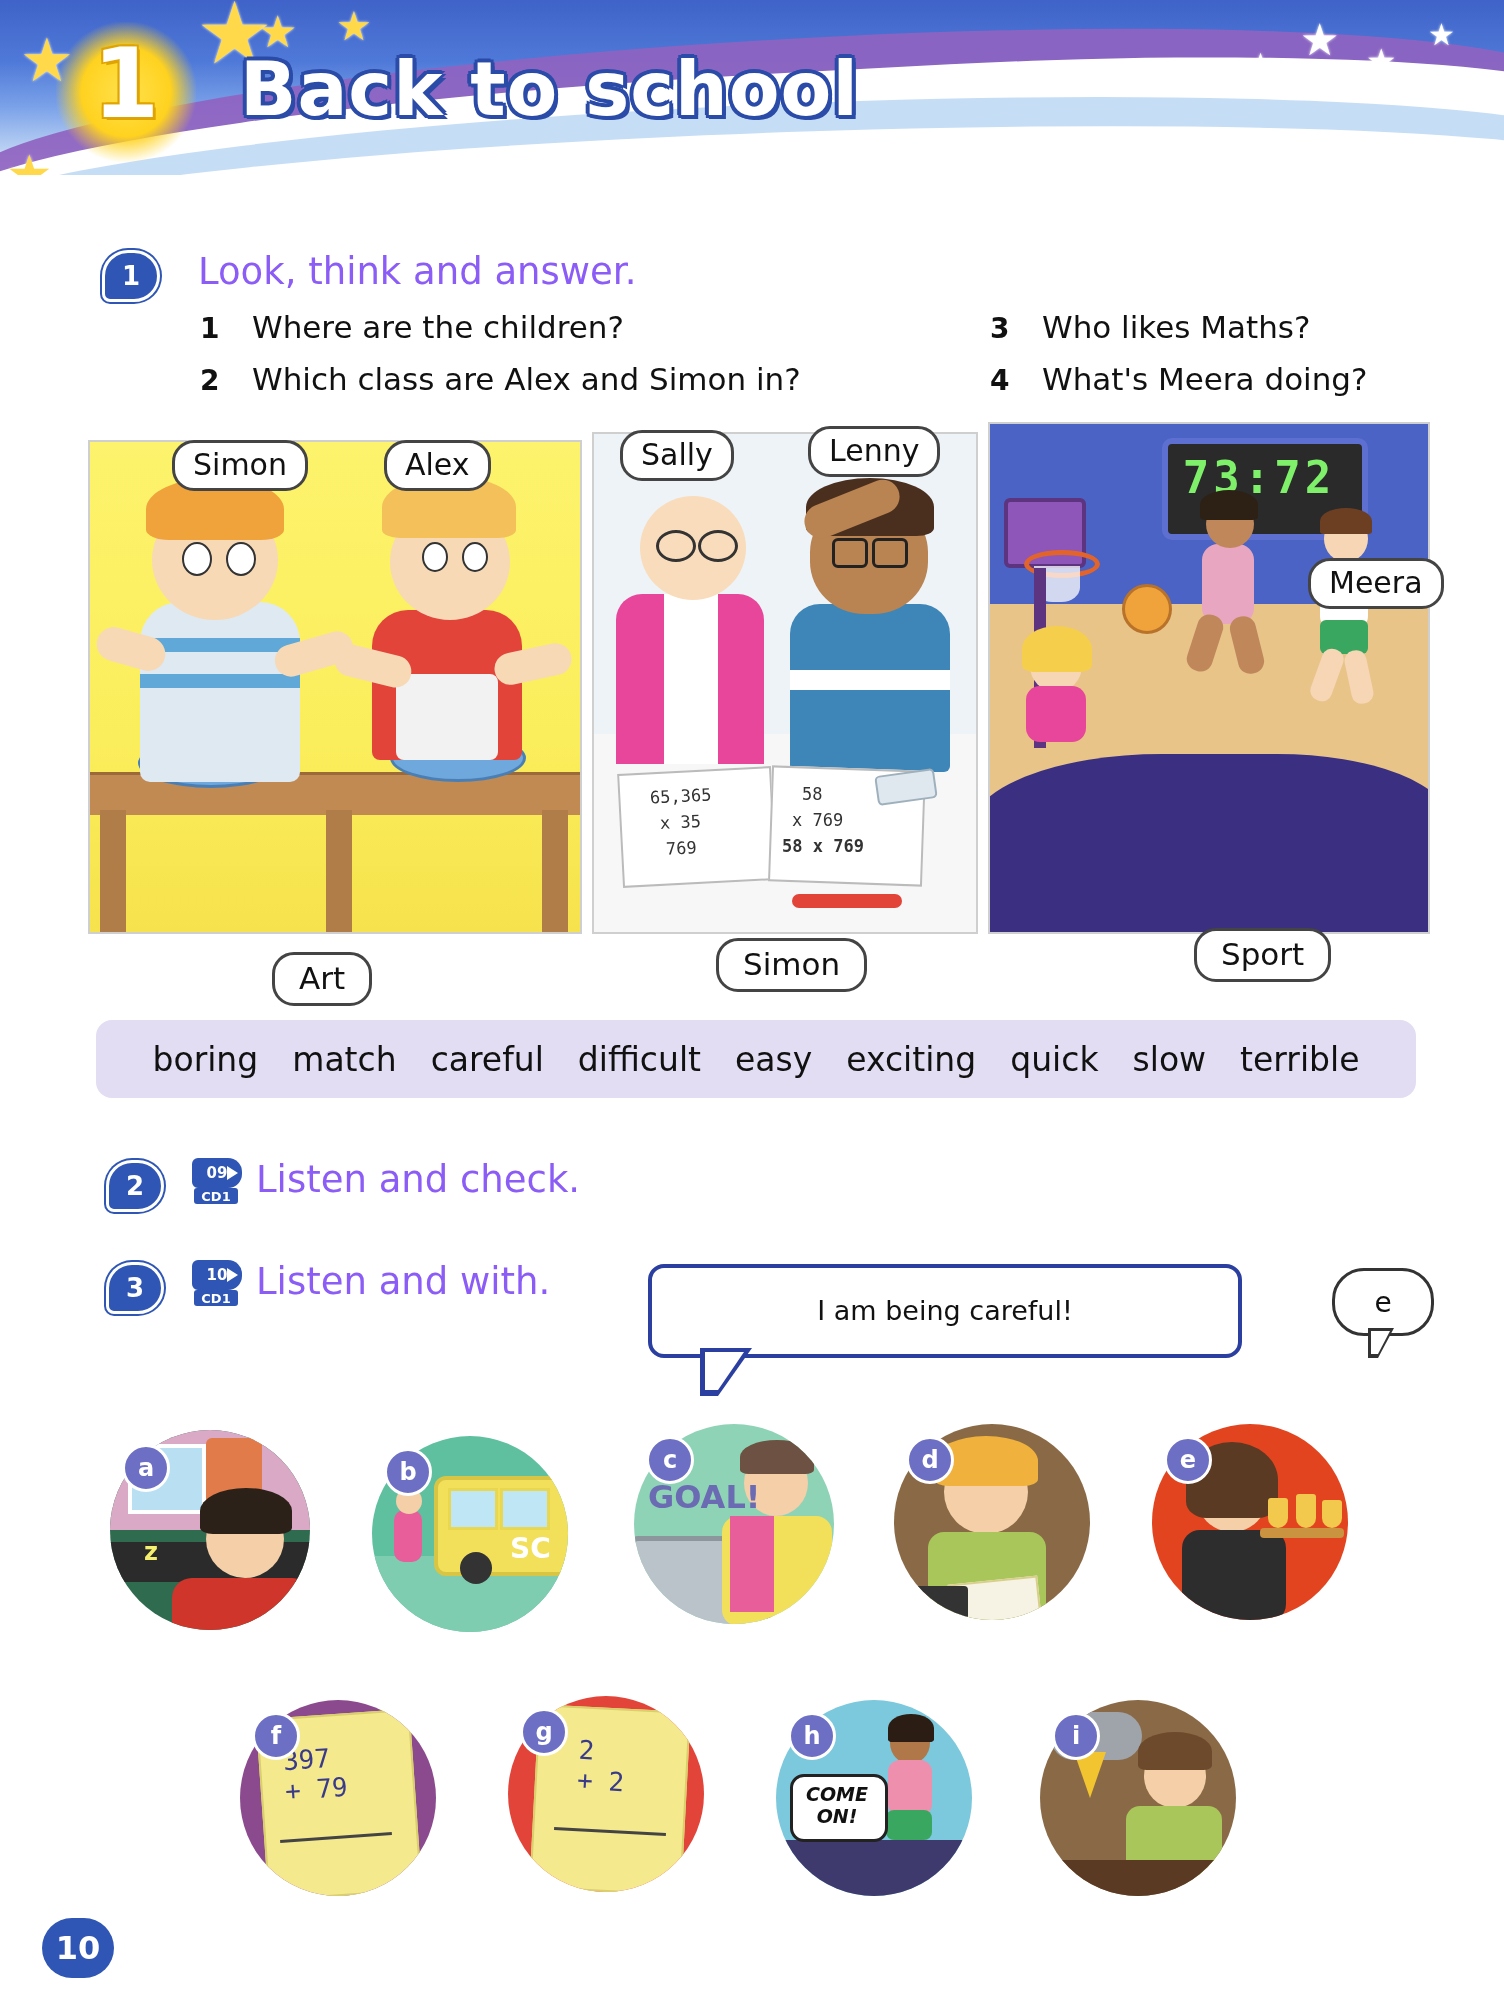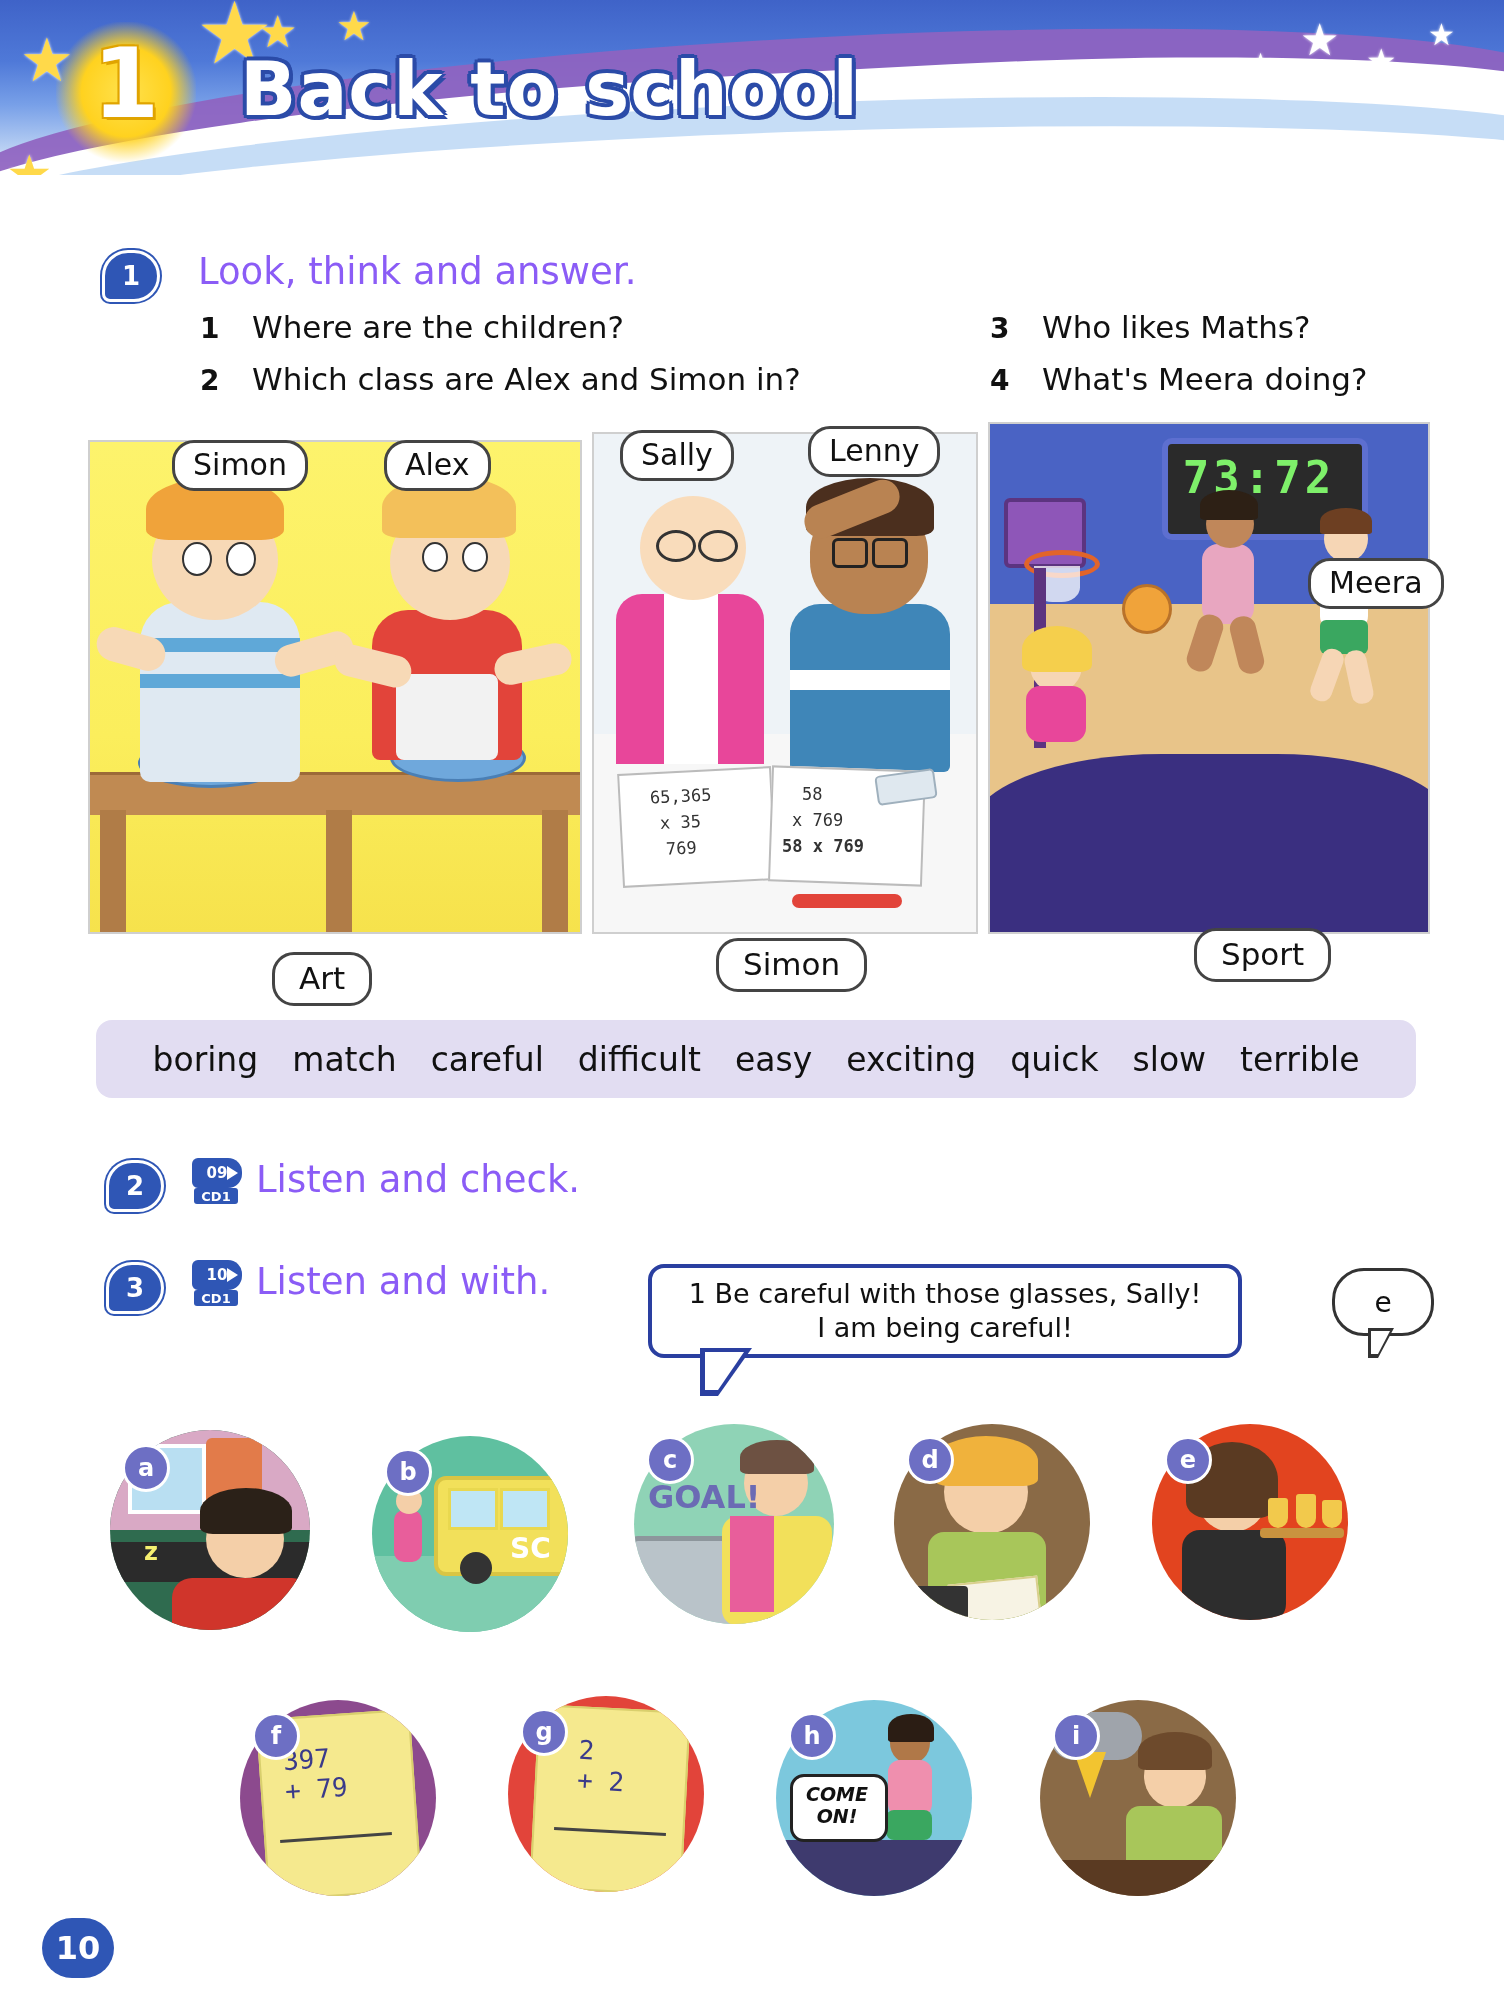--- a/index.html
+++ b/index.html
@@ -512,21 +512,20 @@
 <div class="ex-num" style="left:106px; top:1262px;">
   <span>3</span>
 </div>
 <div class="cd-icon" style="left:192px; top:1260px;">
   <div class="cd-top">10</div>
   <div class="cd-bot">CD1</div>
 </div>
 <div class="heading" style="left:256px; top:1260px;">Listen and with.</div>
 
 <div class="bubble">
-  <div>1 Be careful with those glasses, Sally!</div>
   <div>I am being careful!</div>
 </div>
 <div class="bubble-tail"></div>
 
 <div class="bubble-e">
   <span>e</span>
 </div>
 <div class="bubble-e-tail"></div>
 
 <div class="circle" style="left:110px; top:1430px; width:200px; height:200px; background:#2f6b4f;">

